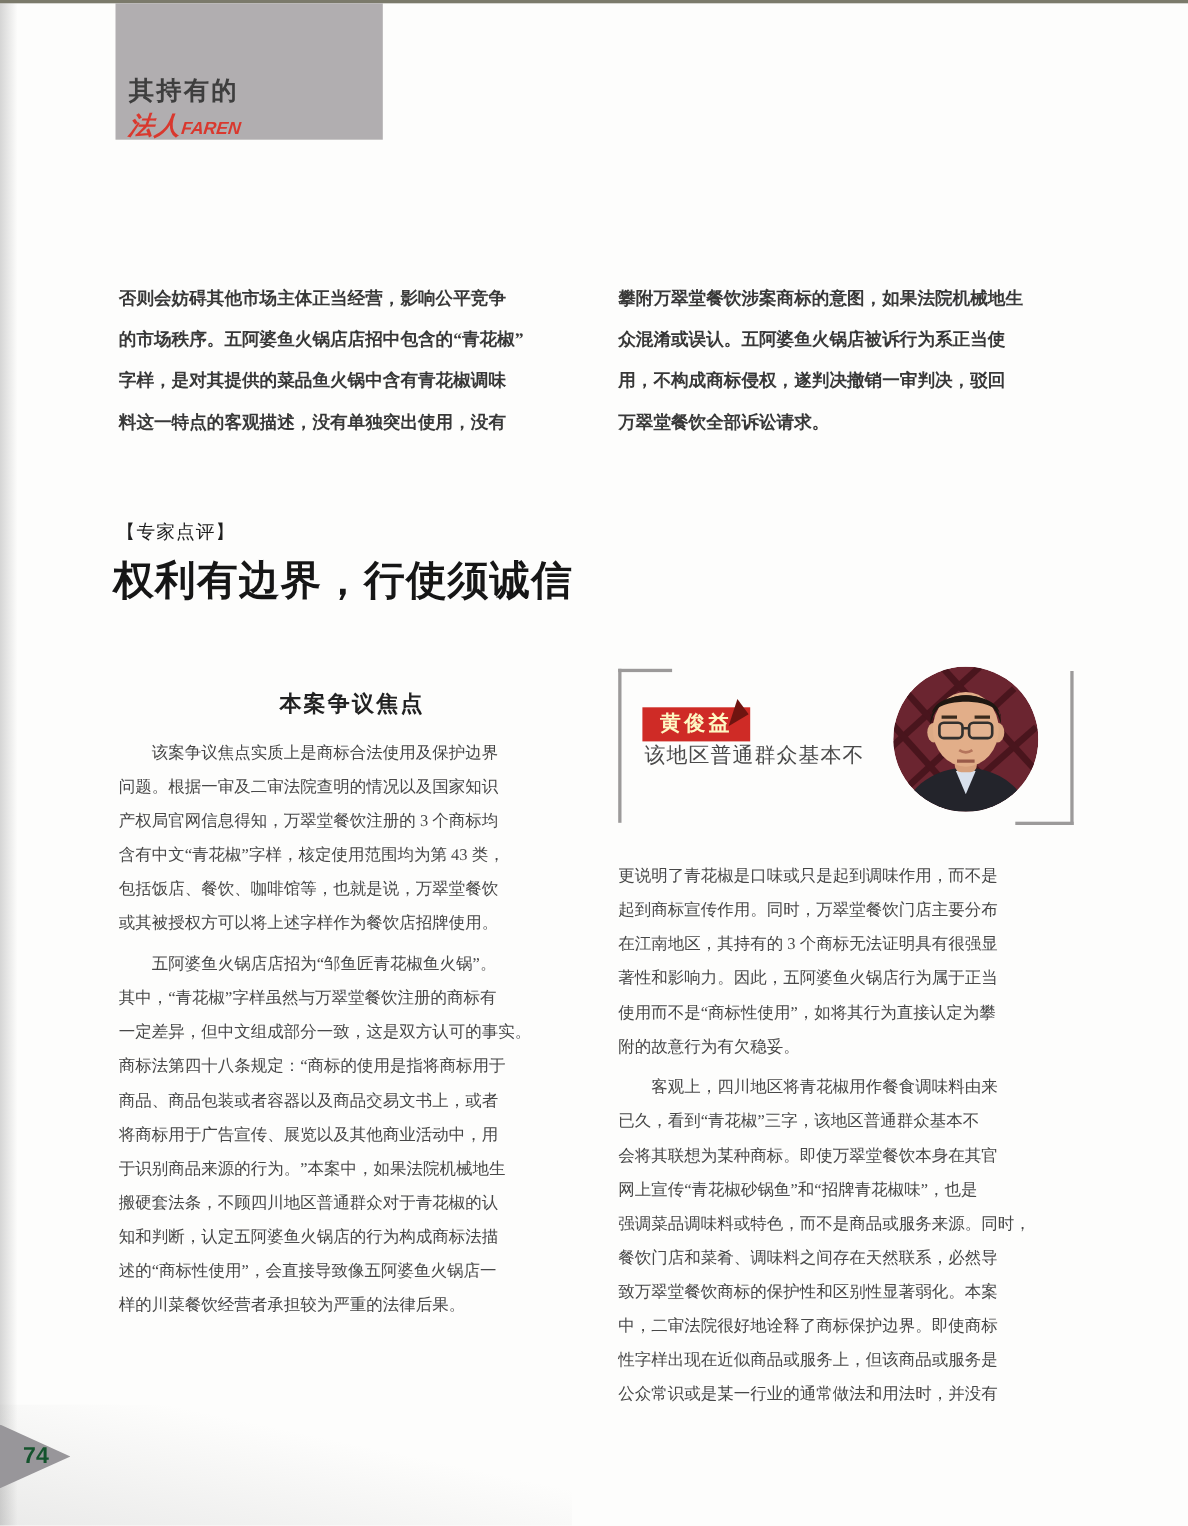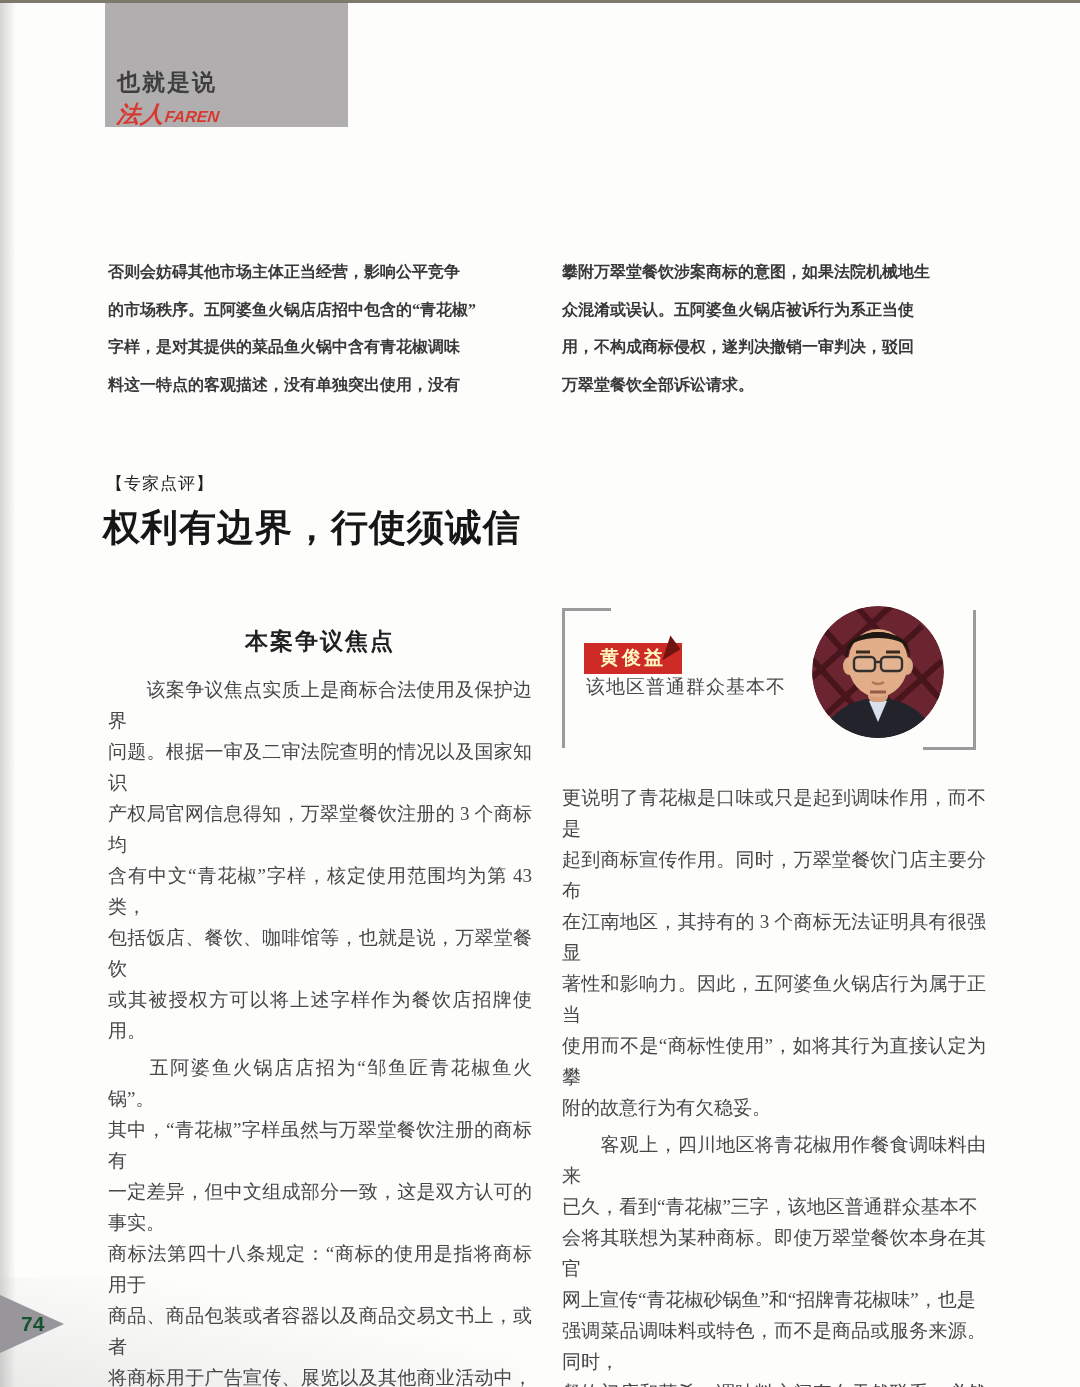--- a/index.html
+++ b/index.html
@@ -30,22 +30,22 @@
   .intro-right{left:562px;}
 
   
   .kicker{position:absolute;left:106px;top:472px;font-size:17px;color:#1f1f1f;letter-spacing:1px;}
   .main-title{position:absolute;left:103px;top:503px;font-family:"Liberation Sans","DejaVu Sans",sans-serif;
     font-size:37px;font-weight:bold;color:#161616;letter-spacing:1px;}
 
   .col{position:absolute;width:424px;}
   .col-left{left:108px;top:620px;}
   .col-right{left:562px;top:600px;}
-  .focus-heading{margin:6px 0 17px 0;text-align:center;font-size:23px;font-weight:bold;color:#222;letter-spacing:2px;}
-  .body{margin:0 0 6px 0;font-size:19px;line-height:31px;color:#474747;
+  .focus-heading{margin:6px 0 17px 0;text-align:center;font-size:20px;font-weight:bold;color:#222;letter-spacing:2px;}
+  .body{margin:0 0 6px 0;font-size:15px;line-height:31px;color:#474747;
     white-space:pre-line;text-align:justify;font-family:Liberation Serif, serif;}
 
   
   .expert-card{position:relative;height:150px;margin-bottom:32px;}
   .bracket-tl{position:absolute;left:0;top:8px;width:46px;height:137px;
     border-left:3px solid #9c9a9a;border-top:3px solid #9c9a9a;}
   .bracket-br{position:absolute;right:10px;bottom:0;width:50px;height:137px;
     border-right:3px solid #9c9a9a;border-bottom:3px solid #9c9a9a;}
   .expert-badge{position:absolute;left:22px;top:43px;background:#cf2b26;color:#fef9c3;
     font-family:"Liberation Sans",sans-serif;font-weight:bold;font-size:19px;
@@ -65,21 +65,21 @@
     font-size:21px;color:#14532d;font-weight:600;}
 </style>
 </head>
 <body>
 
 <div class="top-edge"></div>
 <div class="left-shade"></div>
 <div class="bottom-shade"></div>
 
 <div class="header-box">
-  <div class="section-title">也就是说</div>
+  <div class="section-title">其持有的</div>
   <div class="logo">
     <span class="logo-cn">法人</span><span class="logo-en">FAREN</span>
   </div>
 </div>
 
 <div class="intro intro-left">否则会妨碍其他市场主体正当经营，影响公平竞争
 的市场秩序。五阿婆鱼火锅店店招中包含的“青花椒”
 字样，是对其提供的菜品鱼火锅中含有青花椒调味
 料这一特点的客观描述，没有单独突出使用，没有</div>
 <div class="intro intro-right">攀附万翠堂餐饮涉案商标的意图，如果法院机械地生

